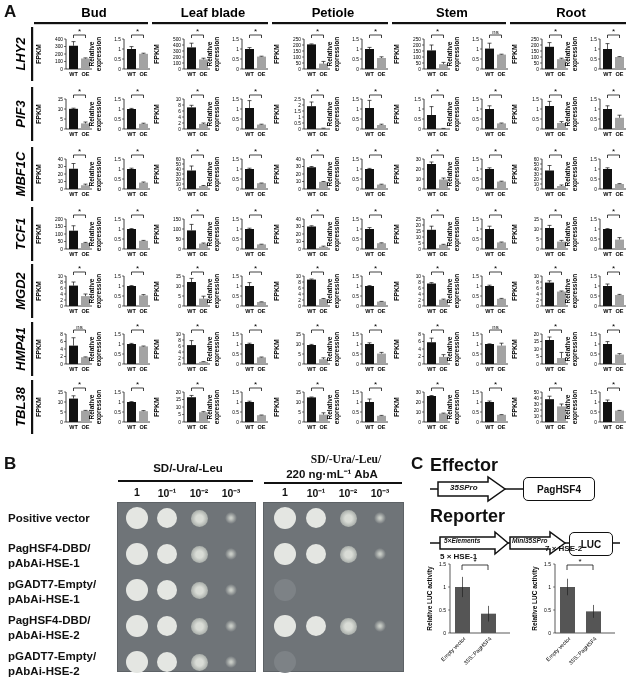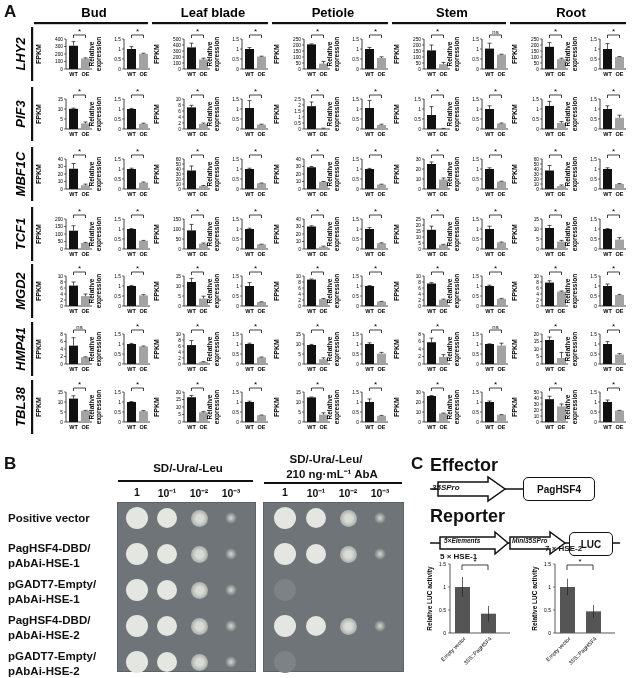--- a/index.html
+++ b/index.html
@@ -1632,22 +1632,22 @@
       <line x1="617.5" y1="410.40000000000003" x2="621.5" y2="410.40000000000003" stroke="#111" stroke-width="0.7"></line>
       <text x="619.5" y="429" text-anchor="middle" font-size="5.5" font-weight="bold" font-family="Liberation Sans, sans-serif">OE</text>
       <path d="M607.5,391 V388 H619.5 V391" fill="none" stroke="#111" stroke-width="0.8"></path>
       <text x="613.5" y="387" text-anchor="middle" font-size="8" font-family="Liberation Sans, sans-serif">*</text>
     </svg>
   </div>
 
 <div class="panel-letter" style="left:4px;top:454px;">B</div>
 <div class="b-title" style="left:118px;top:462px;width:140px;">SD/-Ura/-Leu</div>
 <div style="position:absolute;left:118px;top:480px;width:135px;height:2px;background:#111;"></div>
-<div class="b-title" style="left:256px;top:453px;width:140px;">SD/-Ura/-Leu/</div>
-<div class="b-title" style="left:262px;top:466px;width:140px;">210 ng·mL⁻¹ AbA</div>
+<div class="b-title" style="left:276px;top:453px;width:140px;font-family:Liberation Serif, serif;">SD/-Ura/-Leu/</div>
+<div class="b-title" style="left:262px;top:466px;width:140px;">220 ng·mL⁻¹ AbA</div>
 <div style="position:absolute;left:264px;top:482px;width:138px;height:2px;background:#111;"></div>
 <div id="dilutions">
     <div class="dil" style="left: 120px; top: 486px;">1</div>
     <div class="dil" style="left: 150px; top: 486px;">10⁻¹</div>
     <div class="dil" style="left: 182px; top: 486px;">10⁻²</div>
     <div class="dil" style="left: 214px; top: 486px;">10⁻³</div>
     <div class="dil" style="left: 268px; top: 486px;">1</div>
     <div class="dil" style="left: 299px; top: 486px;">10⁻¹</div>
     <div class="dil" style="left: 331px; top: 486px;">10⁻²</div>
     <div class="dil" style="left: 363px; top: 486px;">10⁻³</div>
@@ -1703,21 +1703,21 @@
 <div class="panel-letter" style="left:411px;top:454px;">C</div>
 <div class="c-title" style="left:430px;top:455px;">Effector</div>
 <div class="c-title" style="left:430px;top:498px;margin-top:8px;">Reporter</div>
 <svg width="225" height="90" style="position:absolute;left:410px;top:470px;">
   <line x1="20" y1="19" x2="178" y2="19" stroke="#111" stroke-width="1.5"></line>
   <polygon points="28,12 78,12 78,7 95,19 78,31 78,26 28,26" fill="#fff" stroke="#111" stroke-width="1.5"></polygon>
   <line x1="20" y1="73" x2="210" y2="73" stroke="#111" stroke-width="1.5"></line>
   <polygon points="30,67 85,67 85,62 98,73 85,84 85,79 30,79" fill="#fff" stroke="#111" stroke-width="1.5"></polygon>
   <polygon points="100,67 140,67 140,62 155,73 140,84 140,79 100,79" fill="#fff" stroke="#111" stroke-width="1.5"></polygon>
 </svg>
-<div style="position:absolute;left:432px;top:483px;font-size:8px;font-style:italic;font-weight:bold;text-align:center;">35SPro</div>
+<div style="position:absolute;left:450px;top:483px;font-size:8px;font-style:italic;font-weight:bold;text-align:center;">35SPro</div>
 <div class="construct-box" style="left:523px;top:477px;width:70px;height:22px;">PagHSF4</div>
 <div style="position:absolute;left:444px;top:537px;font-size:6.5px;font-style:italic;font-weight:bold;">5×Elements</div>
 <div style="position:absolute;left:512px;top:537px;font-size:6.5px;font-style:italic;font-weight:bold;">Mini35SPro</div>
 <div class="construct-box" style="left:569px;top:532px;width:42px;height:22px;">LUC</div>
 <div id="lucCharts">
     <div class="luc-title" style="left: 440px; top: 552px;">5 × HSE-1</div>
     <svg width="105" height="118" style="position: absolute; left: 418px; top: 554px;">
       <text x="0" y="0" transform="translate(14,44.5) rotate(-90)" text-anchor="middle" font-size="6.5" font-weight="bold" font-family="Liberation Sans, sans-serif">Relative LUC activity</text>
       <line x1="32" y1="10" x2="32" y2="79" stroke="#111" stroke-width="0.7"></line>
       <line x1="32" y1="79" x2="92" y2="79" stroke="#111" stroke-width="0.7"></line>

